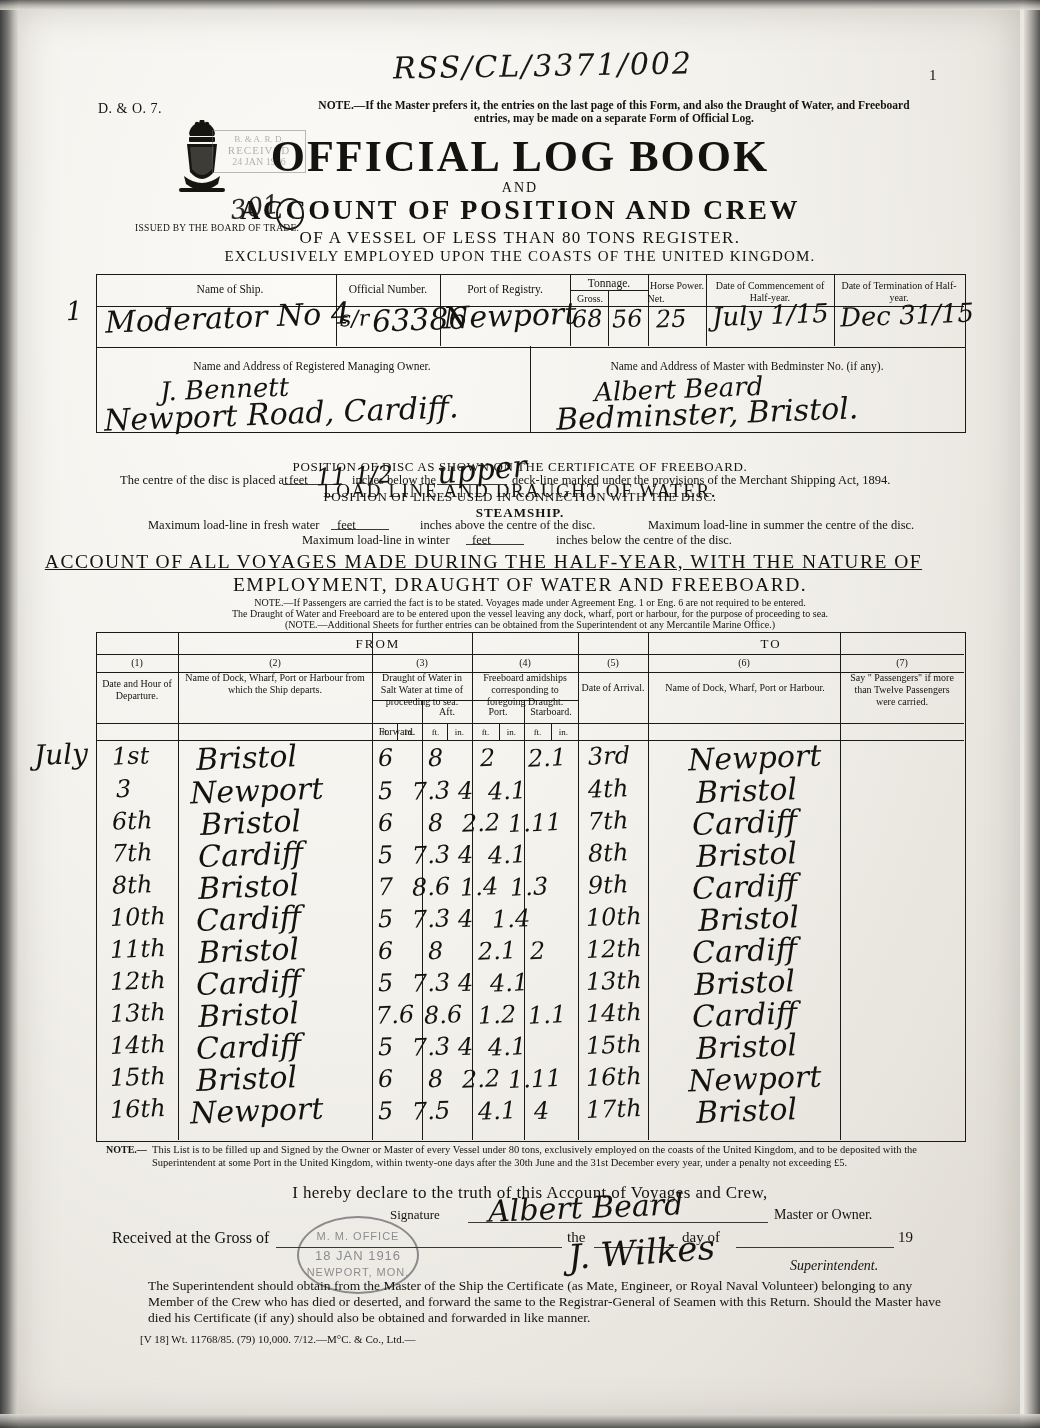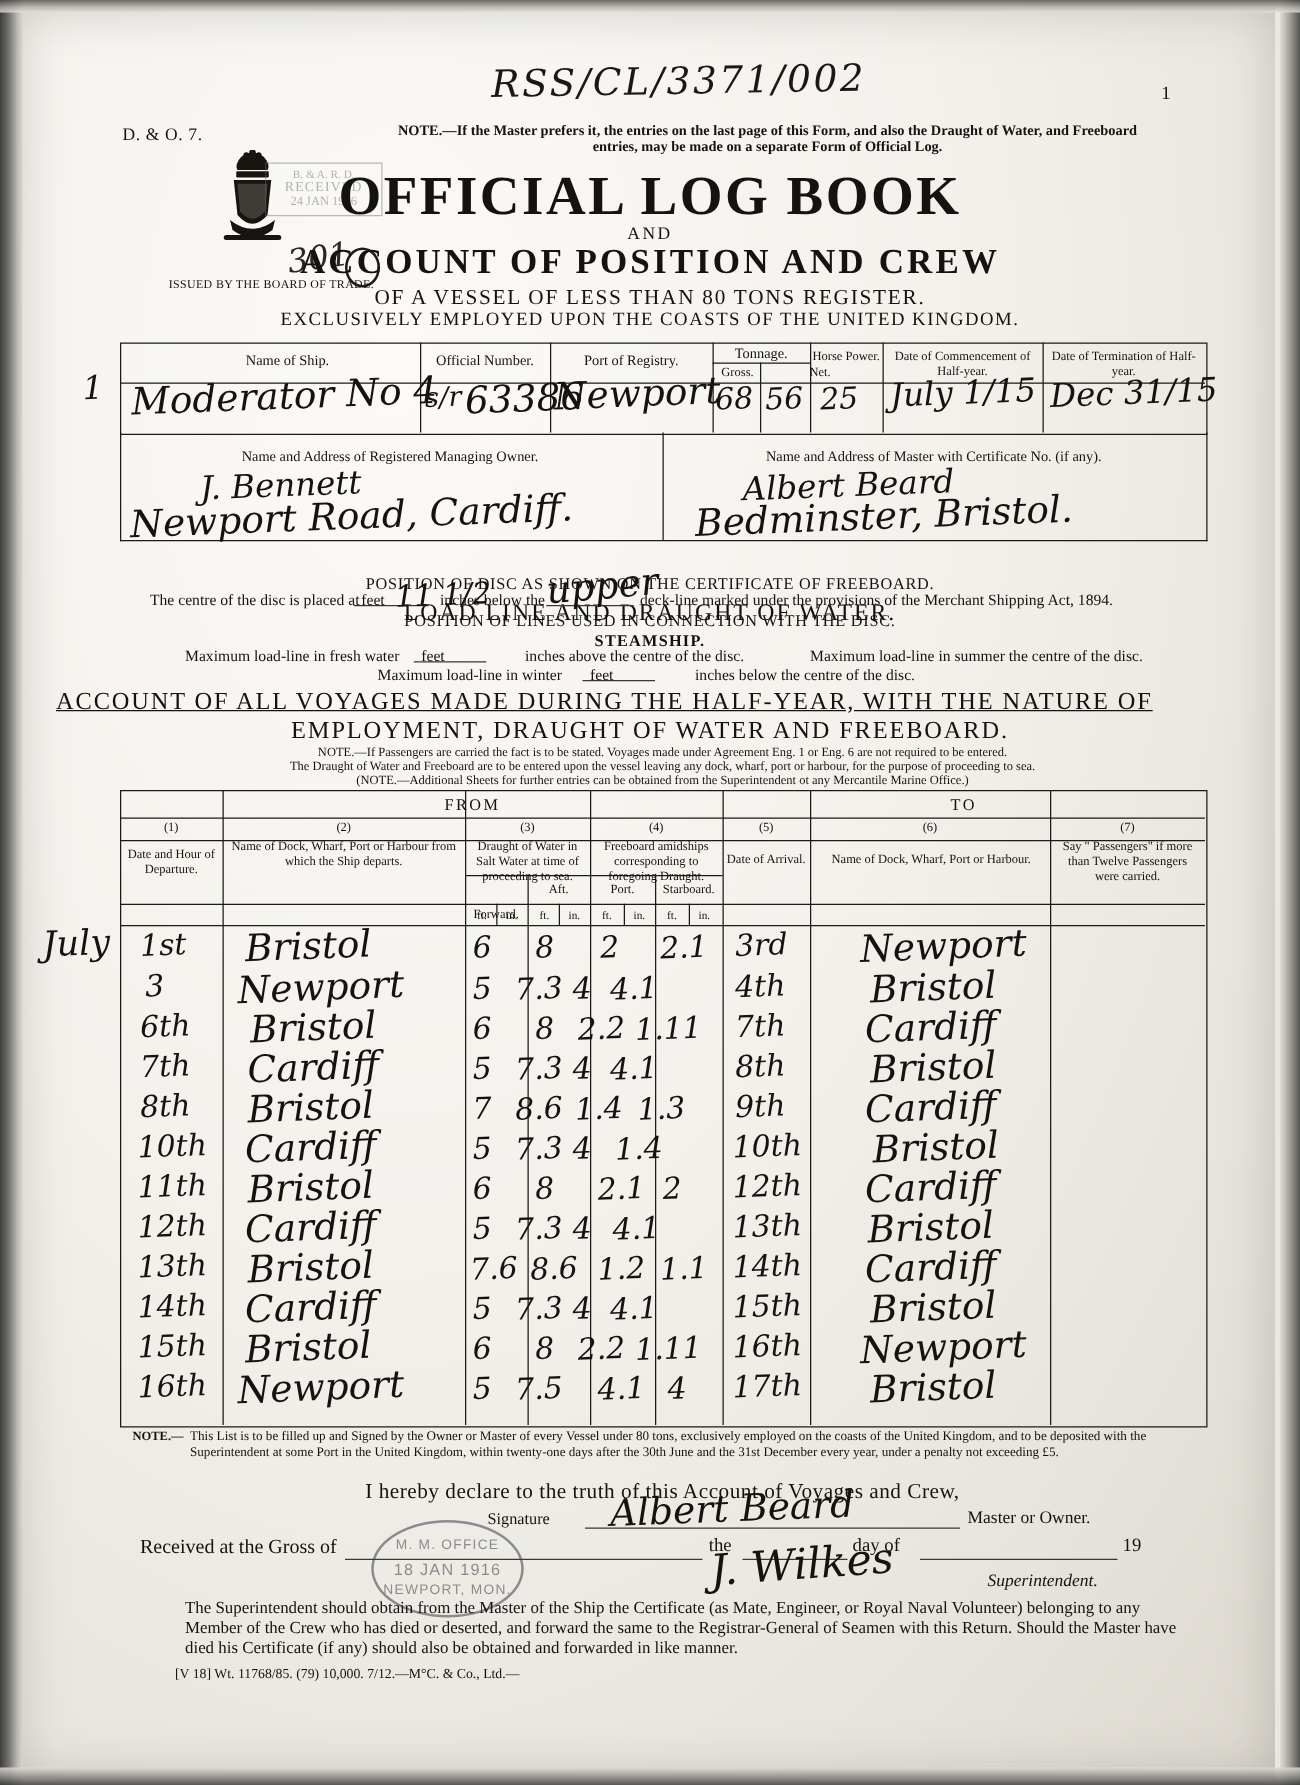--- a/index.html
+++ b/index.html
@@ -181,21 +181,21 @@
   <div class="hw big" style="left:443px;top:298px;">Newport</div>
   <div class="hw num" style="left:572px;top:305px;">68</div>
   <div class="hw num" style="left:612px;top:305px;">56</div>
   <div class="hw num" style="left:656px;top:305px;">25</div>
   <div class="hw mid" style="left:712px;top:300px;">July 1/15</div>
   <div class="hw mid" style="left:840px;top:300px;">Dec 31/15</div>
 
   <div class="box" style="left:96px;top:346px;width:868px;height:86px;border-top:none;"></div>
   <div class="vline" style="left:530px;top:346px;height:86px;"></div>
   <div class="t small center" style="left:100px;top:360px;width:424px;">Name and Address of Registered Managing Owner.</div>
-  <div class="t small center" style="left:534px;top:360px;width:426px;">Name and Address of Master with Certificate No. (if any).</div>
+  <div class="t small center" style="left:534px;top:360px;width:426px;">Name and Address of Master with Bedminster No. (if any).</div>
 
   <div class="hw mid" style="left:160px;top:374px;">J. Bennett</div>
   <div class="hw big" style="left:104px;top:396px;">Newport Road, Cardiff.</div>
   <div class="hw mid" style="left:594px;top:374px;">Albert Beard</div>
   <div class="hw big" style="left:556px;top:396px;">Bedminster, Bristol.</div>
 
   <div class="t center sp" style="left:0;top:437px;width:1040px;font-size:19px;letter-spacing:1.6px;">LOAD LINE AND DRAUGHT OF WATER.</div>
   <div class="t center" style="left:0;top:459px;width:1040px;font-size:13px;letter-spacing:.6px;">POSITION OF DISC AS SHOWN ON THE CERTIFICATE OF FREEBOARD.</div>
 
   <div class="t" style="left:120px;top:473px;font-size:12.5px;">The centre of the disc is placed at</div>

